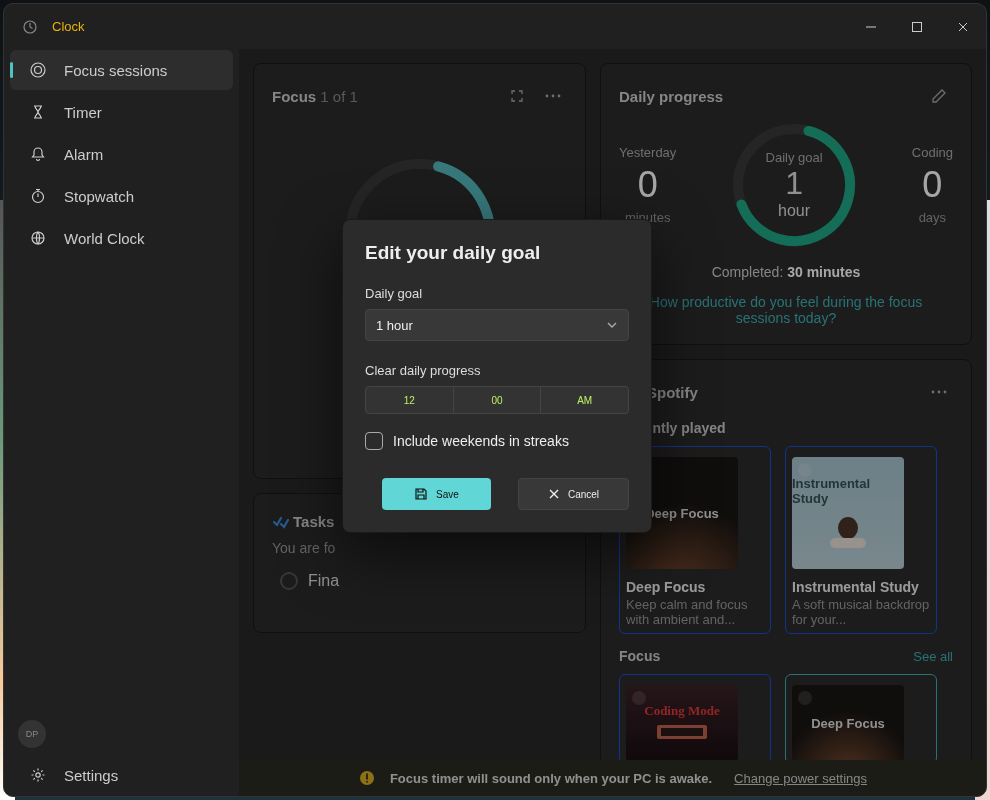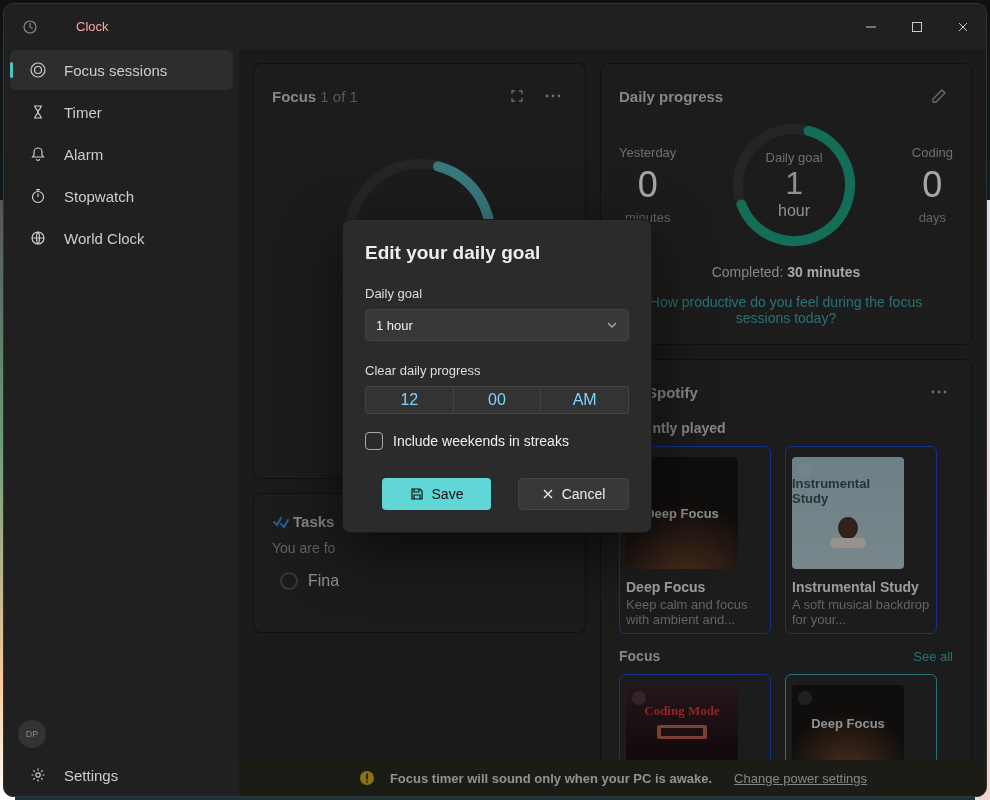--- a/index.html
+++ b/index.html
@@ -6,21 +6,21 @@
 body { width: 990px; height: 800px; overflow: hidden; background: linear-gradient(180deg, #0e1215 0%, #1a333c 100%); }
 
 .window {
   position: absolute; top: 3px; left: 3px; right: 3px; bottom: 3px;
   background: #202020; border-radius: 10px; overflow: hidden;
   display: flex; flex-direction: column; border: 1px solid #333;
 }
 .wallpaper { position:absolute; left:0; bottom:0; width:15px; height:600px; background: linear-gradient(180deg,#555 0%,#6a9a7a 40%,#f8c99a 80%,#fff 100%); }
 .wallpaper-r { position:absolute; right:0; bottom:0; width:15px; height:600px; background: linear-gradient(180deg,#d9e0e6 0%,#e9d6de 60%,#f1d5d0 100%); }
 
-.titlebar { height: 45px; display:flex; align-items:center; padding-left:18px; color:#fca5a5; font-size:13px;gap:24px; }
+.titlebar { height: 45px; display:flex; align-items:center; padding-left:18px; color:#eab308; font-size:13px; }
 .titlebar .ctrls { margin-left:auto; display:flex; }
 .titlebar .ctrls > div { width:46px; height:32px; display:flex; align-items:center; justify-content:center; color:#ccc; }
 .app-icon { width:16px; height:16px; margin-right:14px; display:flex; align-items:center; justify-content:center; }
 
 .body { flex:1; display:flex; overflow:hidden; }
 
 .sidebar { width:235px; display:flex; flex-direction:column; padding-top:0; }
 .nav-item {
   height:40px; display:flex; align-items:center; padding-left:18px;
   color:#ccc; font-size:15px; border-radius:6px; margin:1px 6px;
@@ -98,28 +98,28 @@
 }
 .modal h2 { font-size:19px; font-weight:600; margin-bottom:22px; }
 .modal label { font-size:13px; color:#ddd; display:block; margin-bottom:8px; }
 .select {
   width:100%; height:32px; background:#383838; border:1px solid #444;
   border-radius:4px; padding:4px 10px; display:flex; align-items:center;
   color:#eee; font-size:13px; position:relative;
 }
 .select .chev { margin-left:auto; color:#aaa; }
 .segrow { display:flex; margin-bottom:18px; }
-.seg { flex:1; height:28px; background:#333; border:1px solid #444; display:flex; align-items:center; justify-content:center; font-size:16px; color:#7dd3fc; }
+.seg { flex:1; height:28px; background:#333; border:1px solid #444; display:flex; align-items:center; justify-content:center; font-size:10px; color:#bef264; }
 .seg:first-child { border-radius:4px 0 0 4px; }
 .seg:last-child { border-radius:0 4px 4px 0; }
 .seg + .seg { border-left:none; }
 .check-row { display:flex; align-items:center; gap:10px; margin-bottom:28px; }
 .checkbox { width:18px; height:18px; border:1.5px solid #aaa; border-radius:4px; }
 .btn-row { display:flex; gap:10px; }
-.btn { flex:1; height:32px; border-radius:4px; display:flex; align-items:center; justify-content:center; gap:8px; font-size:14px;margin-left:17px; }
+.btn { flex:1; height:32px; border-radius:4px; display:flex; align-items:center; justify-content:center; gap:8px; font-size:10px;margin-left:17px; }
 .btn.primary { background:#60d6d6; color:#111; font-weight:500; }
 .btn.secondary { background:#383838; color:#eee; border:1px solid #444; }
 svg { display:block; }
 </style>
 </head>
 <body>
 
 <div class="wallpaper"></div>
 <div class="wallpaper-r"></div>
 

